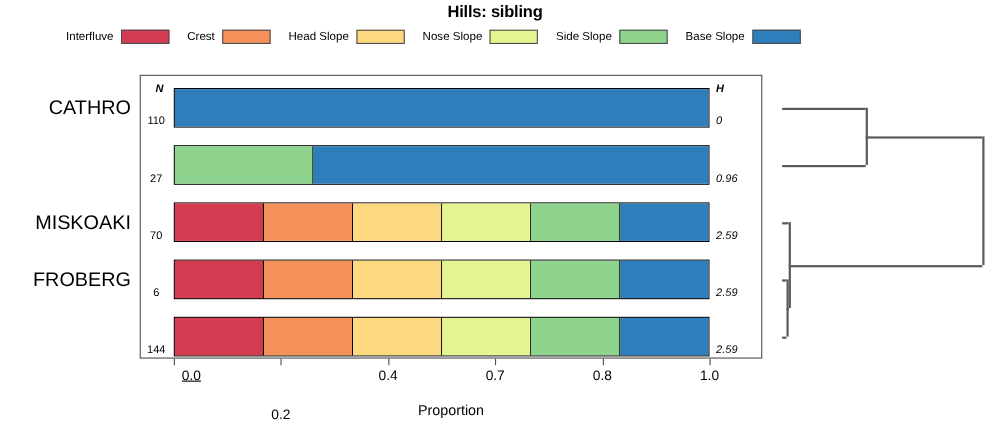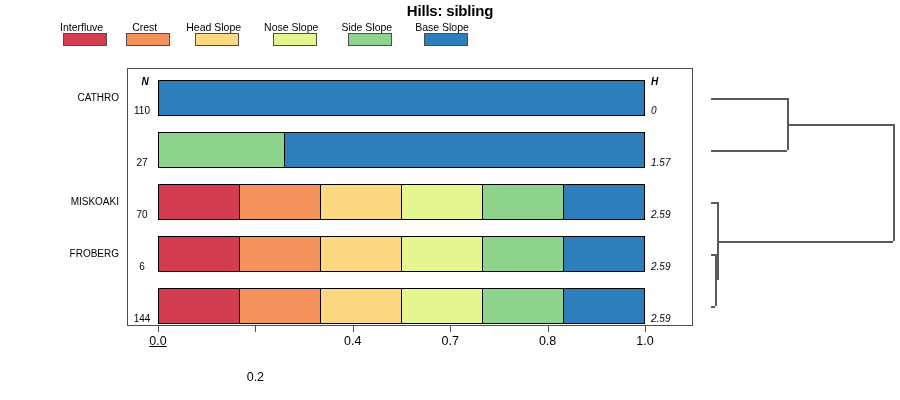--- a/index.html
+++ b/index.html
@@ -42,21 +42,20 @@
     top: 25px;
     width: 790px;
     height: 16px;
     display: flex;
     flex-direction: row;
     align-items: center;
     justify-content: flex-start;
   }
   .legend-entry {
     display: flex;
-    flex-direction: column;
     align-items: center;
     margin-right: 16px;
     white-space: nowrap;
   }
   .legend-label {
     font-size: 10.5px;
     color: #000;
     margin-right: 7px;
   }
   .legend-swatch {
@@ -94,21 +93,21 @@
     position: absolute;
     left: 0;
     width: 900px;
     height: 52px;
   }
   .row-label {
     position: absolute;
     left: 0px;
     width: 119px;
     text-align: right;
-    font-size: 10px;
+    font-size: 18px;
     color: #000;
     line-height: 52px;
   }
   .row-n {
     position: absolute;
     left: 129px;
     width: 26px;
     text-align: center;
     font-size: 10px;
     color: #000;
@@ -231,21 +230,21 @@
       <div class="row" style="top: 72px;">
         <div class="row-label">CATHRO</div>
         <div class="row-n">110</div>
         <div class="row-h">0</div>
         <div class="bar">
           <div class="seg" style="background: rgb(46, 126, 187); flex: 1 0 0px; border-right: none;"></div>
         </div>
       </div>
       <div class="row" style="top: 124px;">
         <div class="row-n">27</div>
-        <div class="row-h">1.57</div>
+        <div class="row-h">0.96</div>
         <div class="bar">
           <div class="seg" style="background: rgb(142, 212, 142); flex: 0.259 0 0px;"></div>
           <div class="seg" style="background: rgb(46, 126, 187); flex: 0.741 0 0px; border-right: none;"></div>
         </div>
       </div>
       <div class="row" style="top: 176px; padding-left: 19px;">
         <div class="row-label">MISKOAKI</div>
         <div class="row-n">70</div>
         <div class="row-h">2.59</div>
         <div class="bar">
@@ -286,27 +285,28 @@
 
   <div class="axis-ticks" id="axis-ticks">
       <div class="tick" style="left: 158px;"></div>
       <div class="tick" style="left: 255.4px;"></div>
       <div class="tick" style="left: 352.8px;"></div>
       <div class="tick" style="left: 450.2px;"></div>
       <div class="tick" style="left: 547.6px;"></div>
       <div class="tick" style="left: 645px;"></div>
     </div>
   <div id="axis-tick-labels">
-      <div class="tick-label" style="left: 158px; text-decoration: underline;">0.0</div>
+      <div class="tick-label" style="left: 174px; text-decoration: underline;">0.0</div>
       <div class="tick-label" style="left: 255.4px; margin-top: 36px;">0.2</div>
       <div class="tick-label" style="left: 352.8px;">0.4</div>
       <div class="tick-label" style="left: 450.2px;">0.7</div>
       <div class="tick-label" style="left: 547.6px;">0.8</div>
       <div class="tick-label" style="left: 645px;">1.0</div>
     </div>
+  <div class="axis-title">Proportion</div>
 
   <div class="dendro" id="dendro">
       <div class="dline" style="left: 16px; top: 38px; width: 76px; height: 1.6px;"></div>
       <div class="dline" style="left: 16px; top: 90px; width: 76px; height: 1.6px;"></div>
       <div class="dline" style="left: 92px; top: 38px; width: 1.6px; height: 52px;"></div>
       <div class="dline" style="left: 16px; top: 194px; width: 4px; height: 1.6px;"></div>
       <div class="dline" style="left: 16px; top: 246px; width: 4px; height: 1.6px;"></div>
       <div class="dline" style="left: 20px; top: 194px; width: 1.6px; height: 52px;"></div>
       <div class="dline" style="left: 16px; top: 142px; width: 6px; height: 1.6px;"></div>
       <div class="dline" style="left: 20px; top: 220px; width: 2px; height: 1.6px;"></div>

